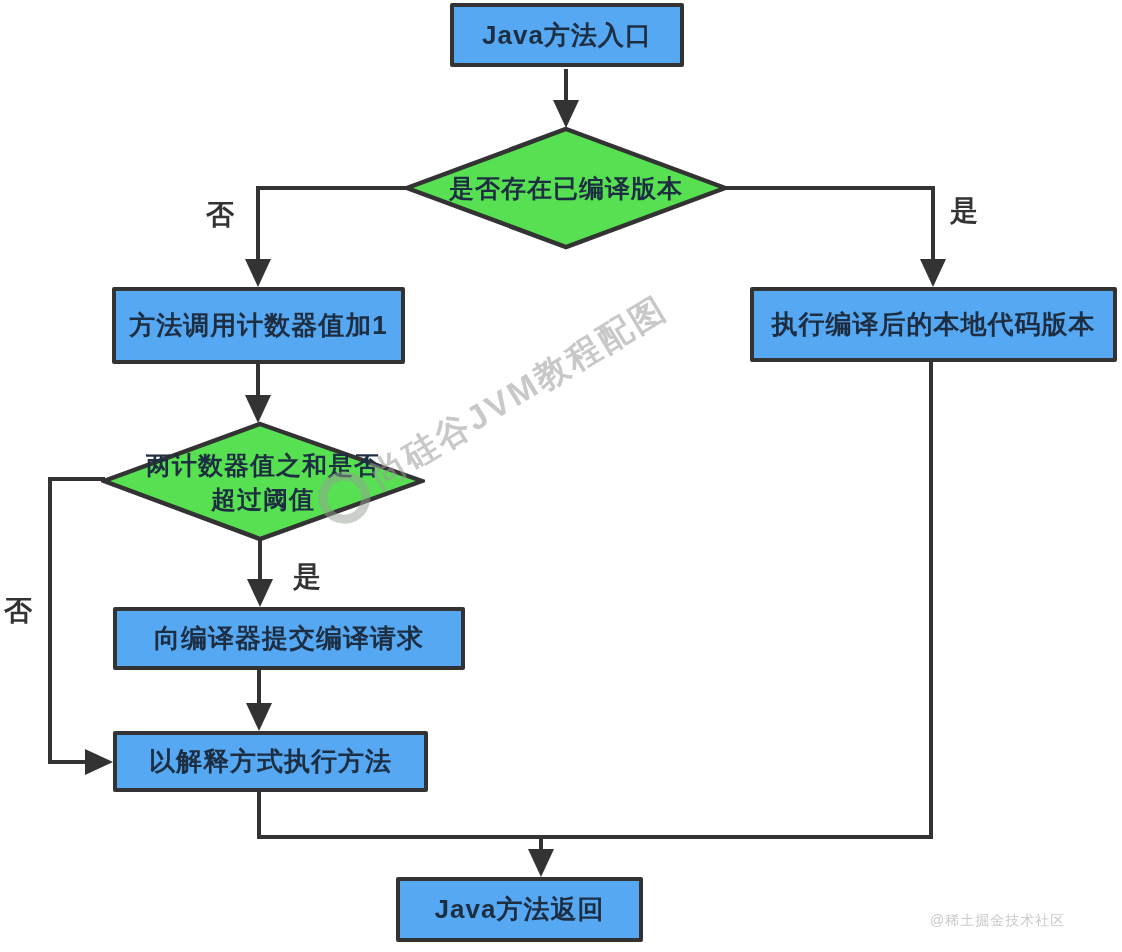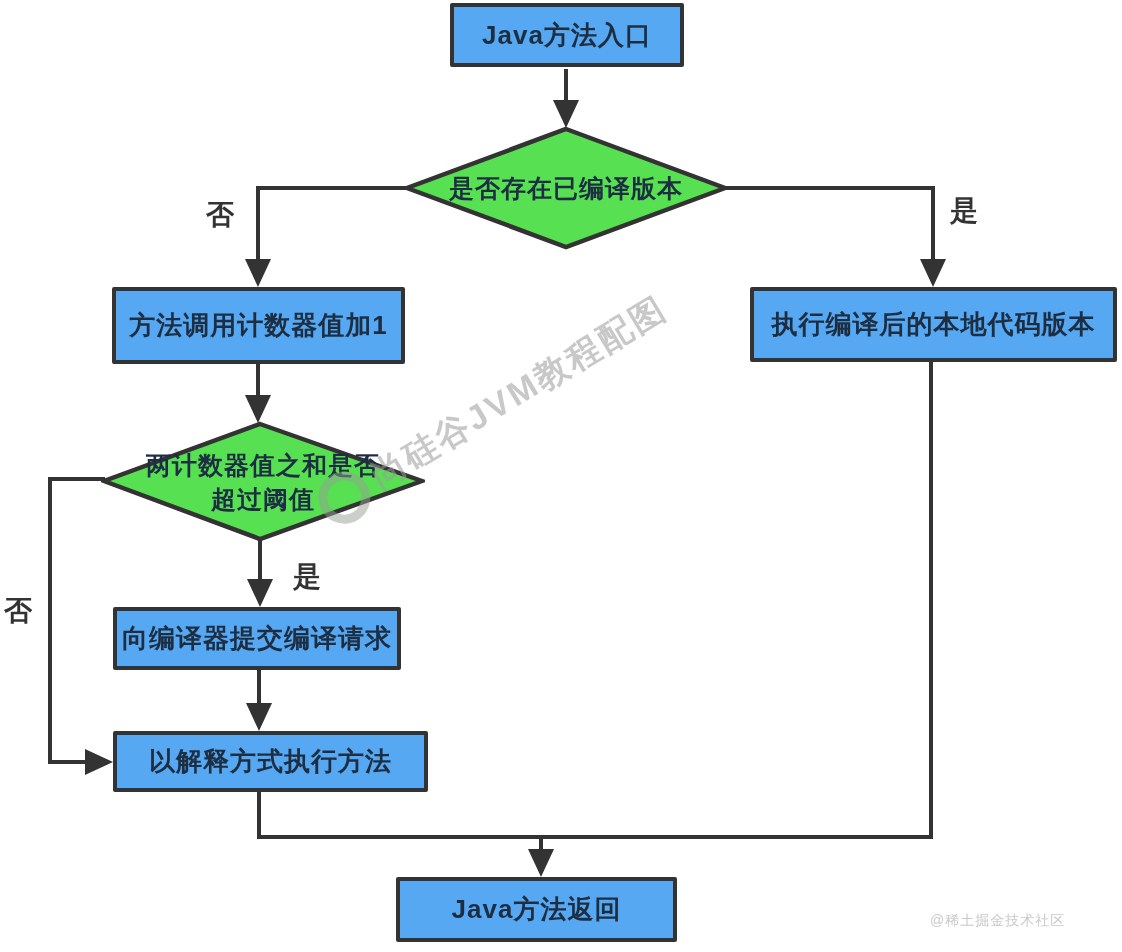--- a/index.html
+++ b/index.html
@@ -132,25 +132,25 @@
   <div class="diamond-wrap" style="left:101px;top:421px;width:324px;height:121px;">
     <svg width="324" height="121" viewBox="0 0 324 121">
       <polygon points="159,3 321,60 159,118 3,60" fill="var(--decision-fill)" stroke="var(--stroke)" stroke-width="4.5" stroke-linejoin="miter"></polygon>
     </svg>
     <div class="diamond-label">
       <span>两计数器值之和是否</span>
       <span>超过阈值</span>
     </div>
   </div>
 
-  <div class="process" style="left:113px;top:607px;width:288px;height:63px;">向编译器提交编译请求</div>
+  <div class="process" style="left:113px;top:607px;width:352px;height:63px;">向编译器提交编译请求</div>
 
   <div class="process" style="left:113px;top:731px;width:315px;height:61px;">以解释方式执行方法</div>
 
-  <div class="process" style="left:396px;top:877px;width:281px;height:65px;">Java方法返回</div>
+  <div class="process" style="left:396px;top:877px;width:247px;height:65px;">Java方法返回</div>
 
   <div class="watermark">
     <span class="ring"></span>
     <span class="wm-text">尚硅谷JVM教程配图</span>
   </div>
 
   <div class="credit">@稀土掘金技术社区</div>
 
 </div>
 

